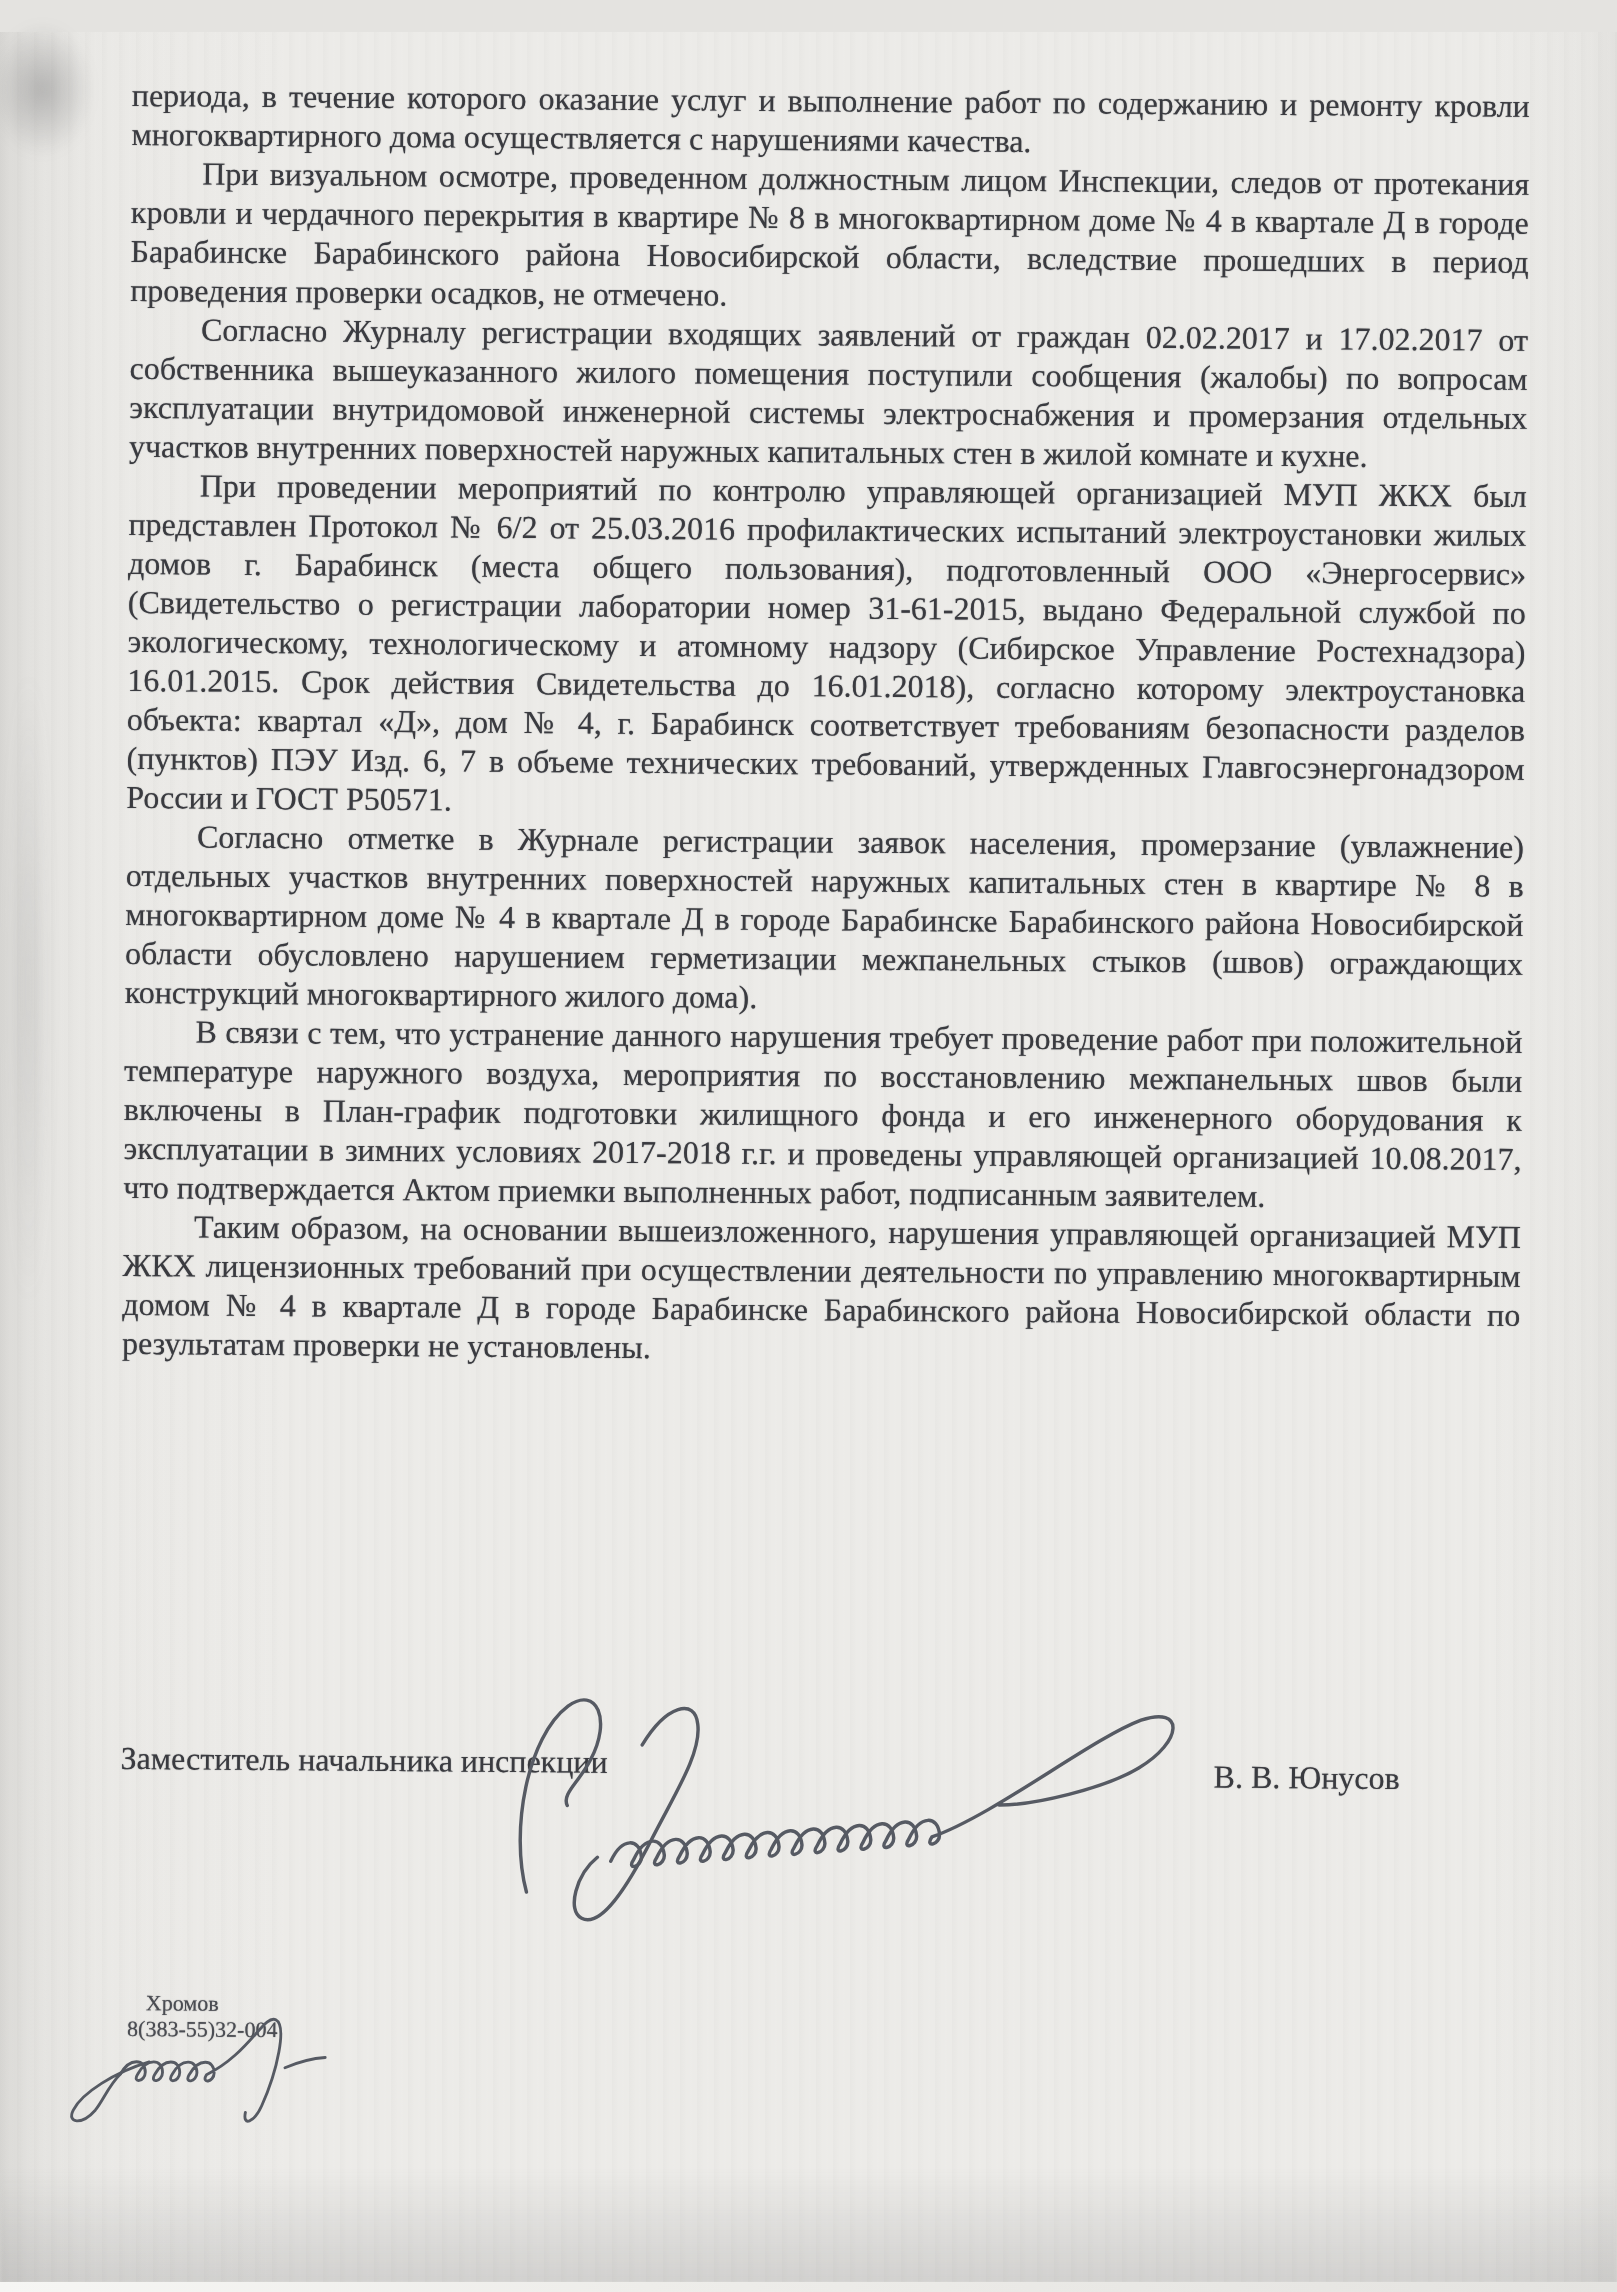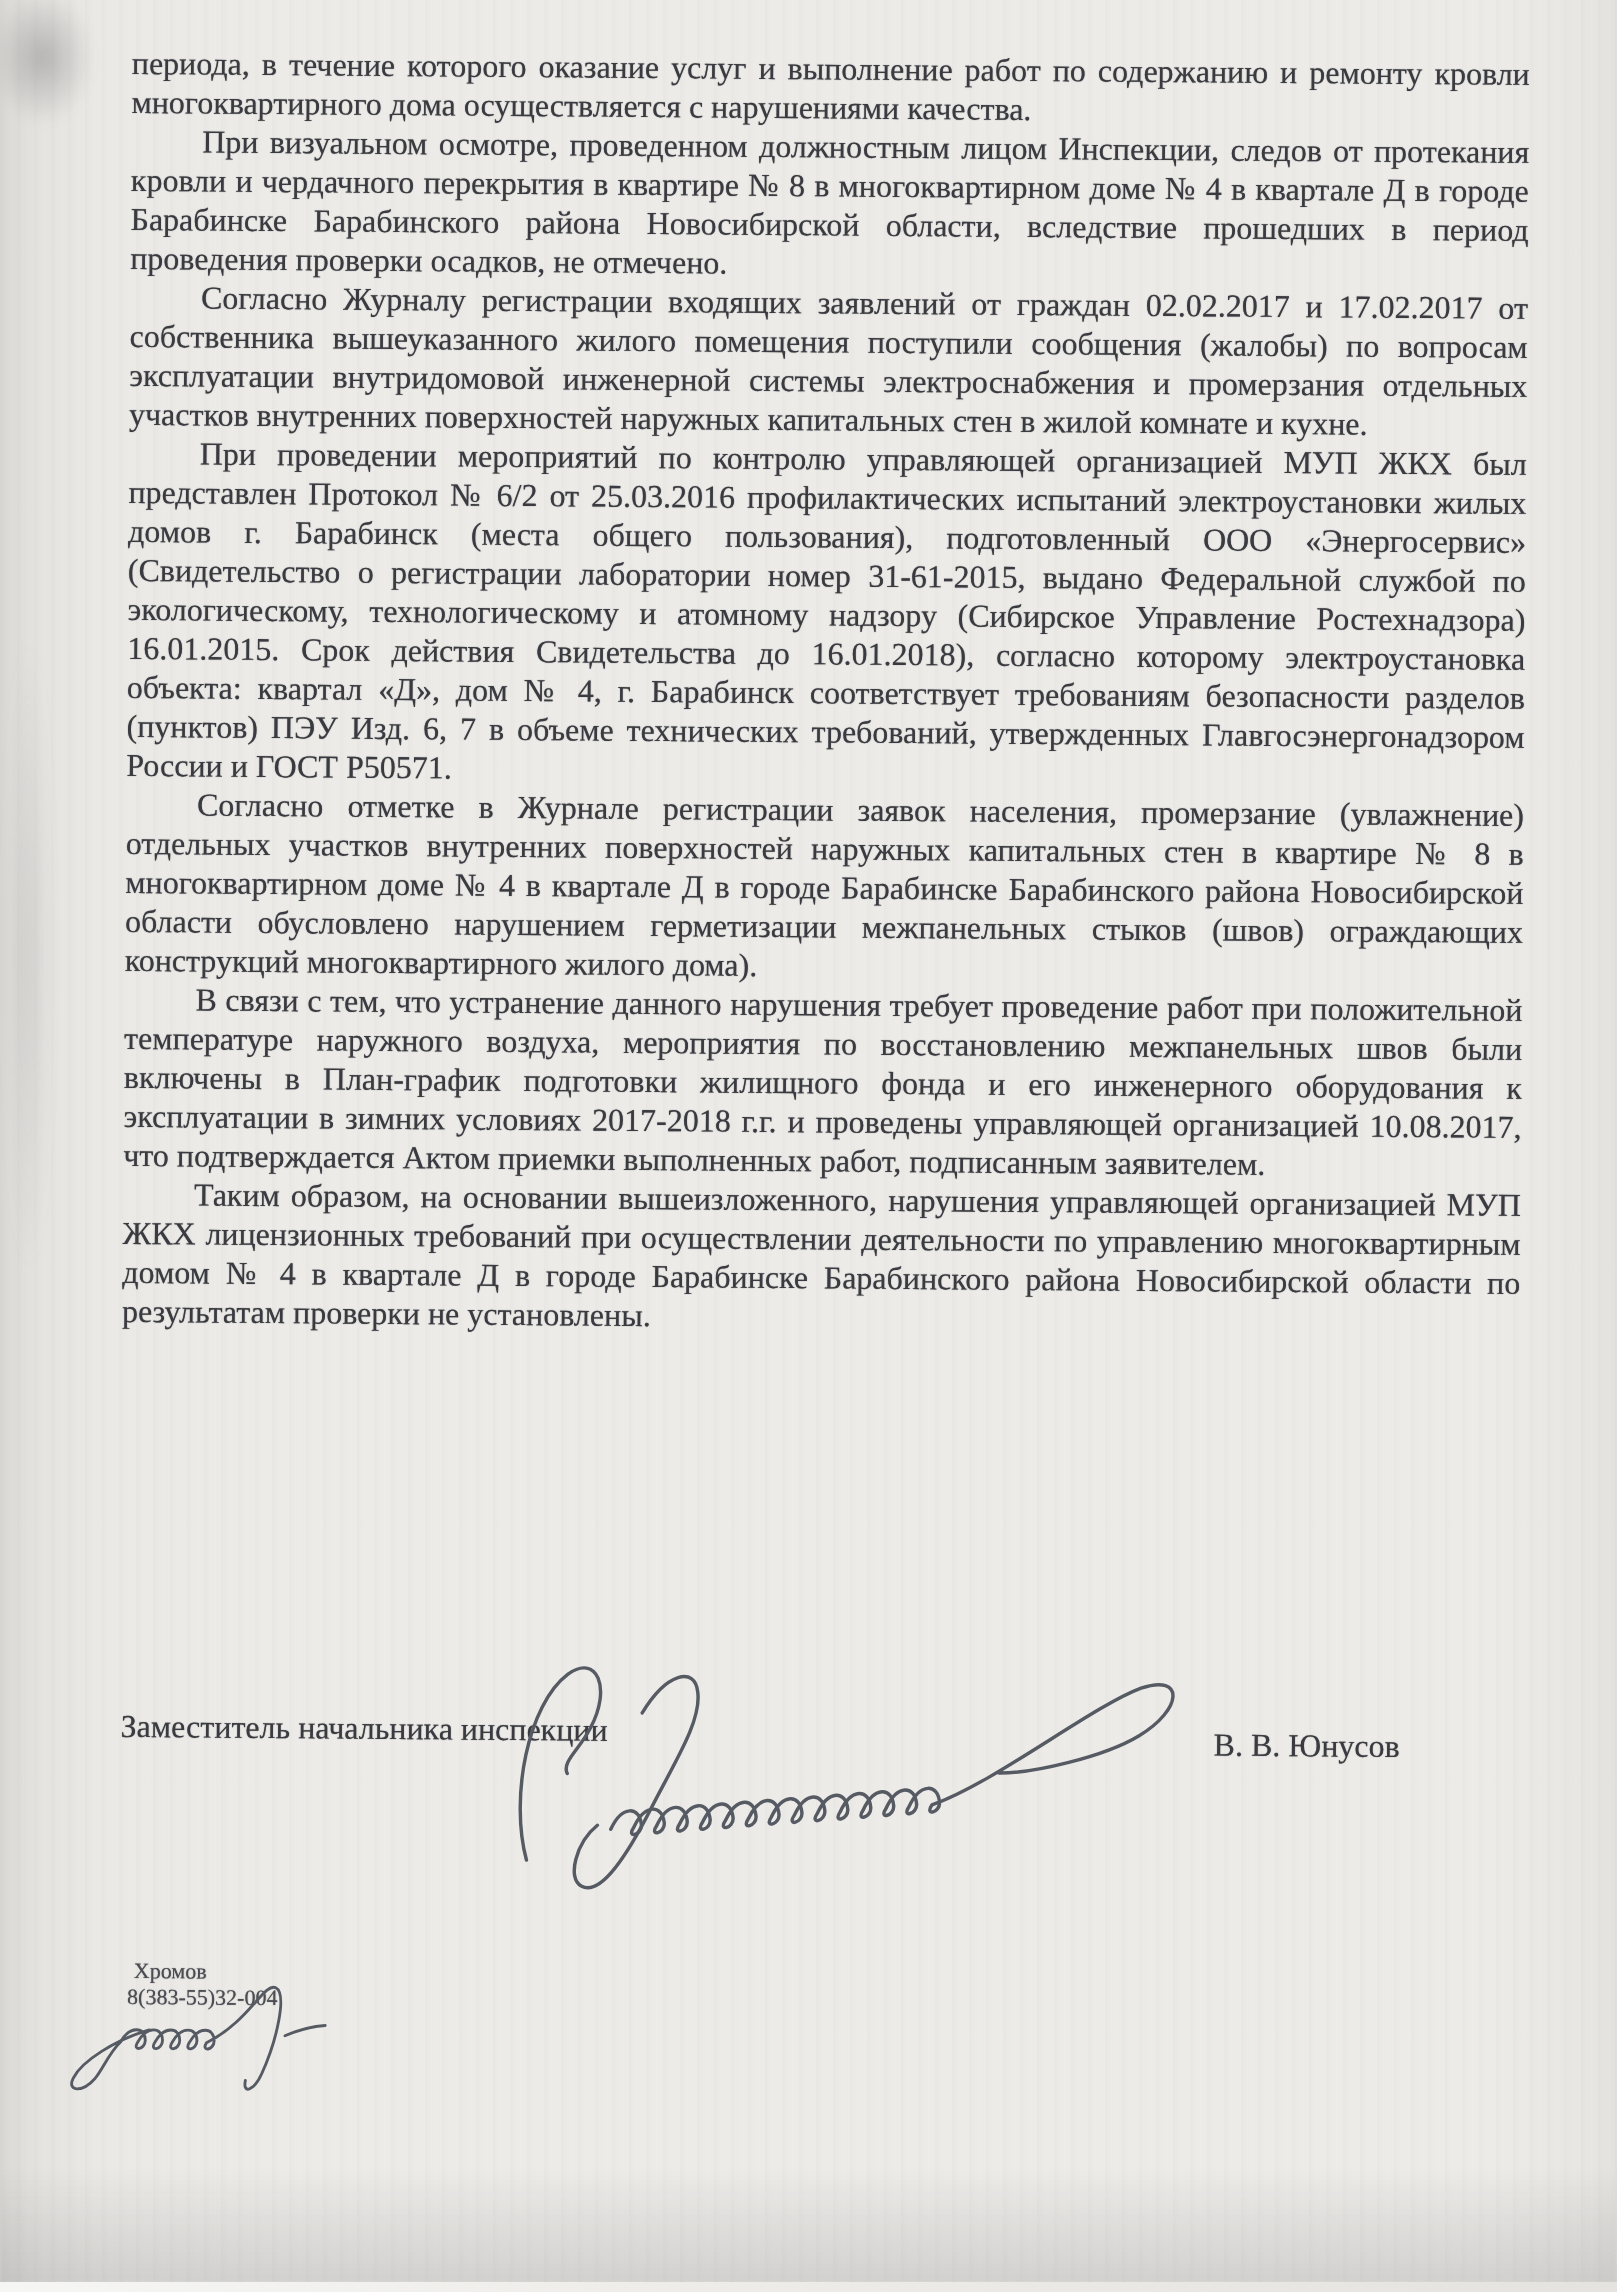--- a/index.html
+++ b/index.html
@@ -6,20 +6,21 @@
   body{
     width:1617px;height:2292px;
     background:#e4e3e0;
     overflow:hidden;
     font-family:"Liberation Serif", serif;
   }
   .page{
     position:absolute;inset:0;
     background:
       linear-gradient(90deg,#d9d8d5 0px,#e4e3e0 38px,#eae9e6 105px,#ecebe8 287px,#ecebe8 1491px,#e7e6e3 1587px,#e2e1de 1617px);
+    margin-top: 32px;
   }
   .streaks{
     position:absolute;inset:0;
     background:repeating-linear-gradient(90deg,
       rgba(120,120,118,0.035) 0px, rgba(120,120,118,0.0) 6.7px,
       rgba(255,255,255,0.03) 10.5px, rgba(120,120,118,0.0) 17px);
     pointer-events:none;
   }
   .corner-smudge{
     position:absolute;left:-29px;top:-38px;width:143px;height:191px;
@@ -56,21 +57,21 @@
   .para{margin:0;text-indent:71px;}
   .para.continuation{text-indent:0;}
   .sig-label{position:absolute;left:1.9px;top:1663px;white-space:nowrap;}
   .sig-name{position:absolute;left:1095px;top:1673px;white-space:nowrap;}
   .sig-main{position:absolute;left:380px;top:1598px;width:726px;height:277px;overflow:visible;}
   .sig-main path, .sig-exec path{
     fill:none;stroke:#565a63;stroke-linecap:round;stroke-linejoin:round;
   }
   .sig-main path{stroke-width:3.6px;}
   .sig-exec path{stroke-width:3px;}
-  .exec-name{position:absolute;left:17px;top:1914px;font-size:22px;line-height:26px;color:#4b4d53;text-align:left;}
+  .exec-name{position:absolute;left:29px;top:1914px;font-size:22px;line-height:26px;color:#4b4d53;text-align:left;}
   .exec-phone{position:absolute;left:10.5px;top:1940px;font-size:22px;line-height:26px;color:#4b4d53;text-align:left;white-space:nowrap;}
   .sig-exec{position:absolute;left:-59px;top:1933px;width:306px;height:134px;overflow:visible;}
 </style>
 </head>
 <body>
 
 <div class="page">
   <div class="streaks"></div>
   <div class="corner-smudge"></div>
   <div class="edge-smudge-left"></div>

